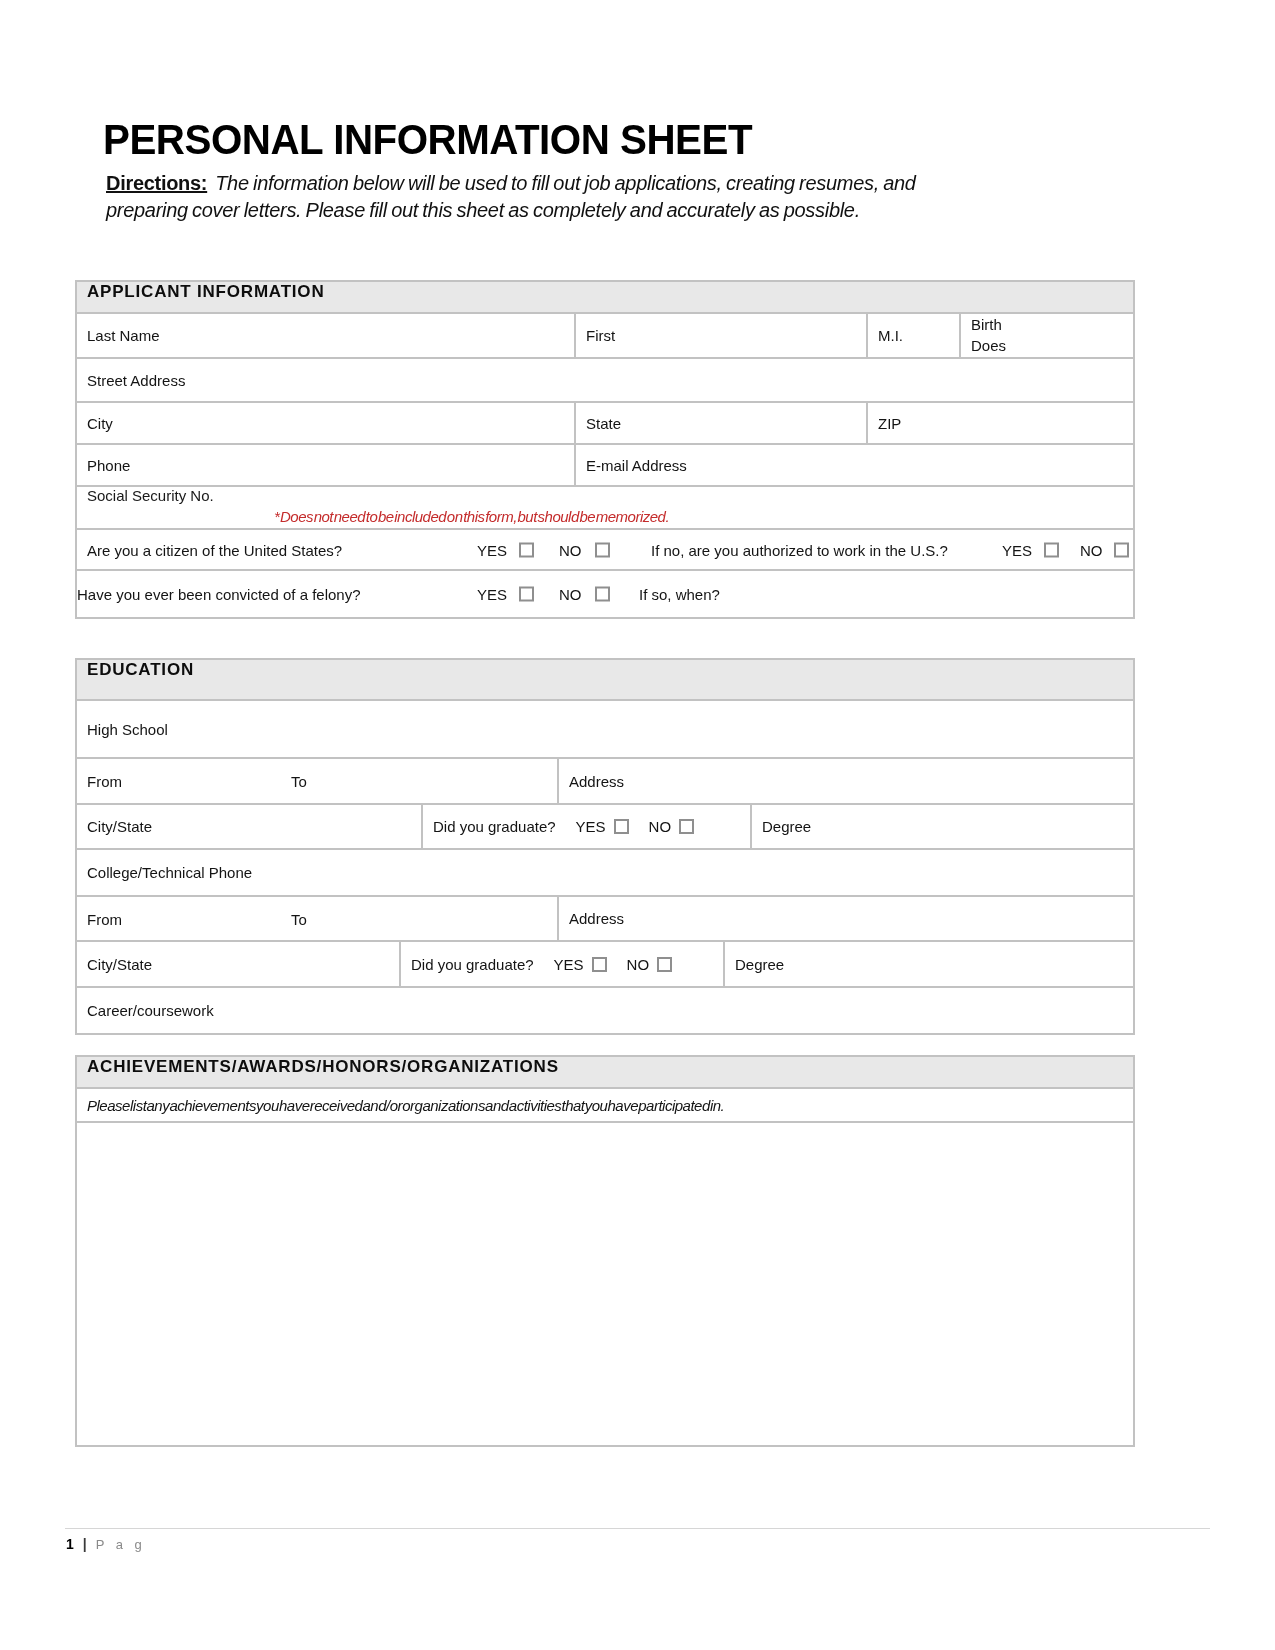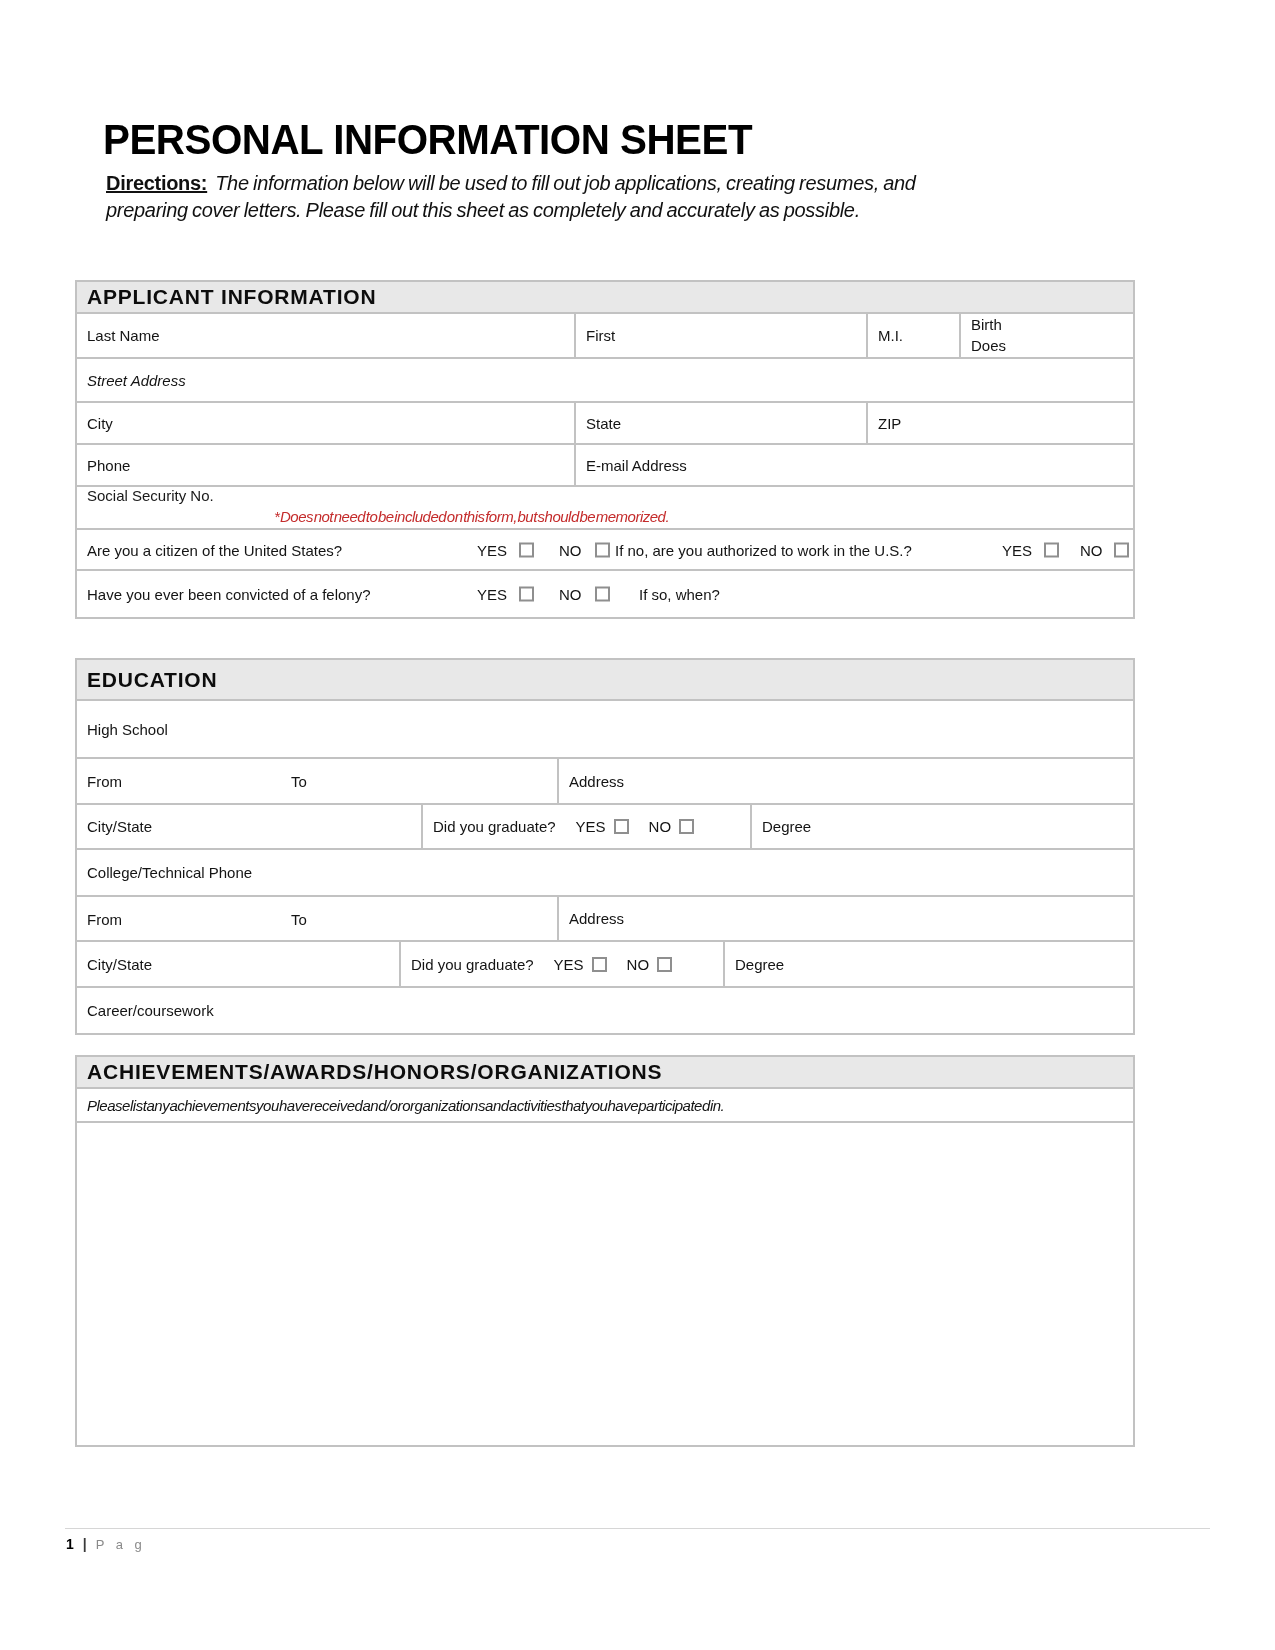--- a/index.html
+++ b/index.html
@@ -26,38 +26,38 @@
     font-size:20px;font-style:italic;line-height:1.36;
     letter-spacing:-.3px;word-spacing:-1px;color:#111;
   }
   .directions .dirlabel{
     font-style:normal;font-weight:bold;text-decoration:underline;margin-right:8px;
   }
   
   .tbl{position:absolute;left:75px;width:1056px;border:2px solid var(--bd);background:#fff;}
   .tbl > div + div{border-top:2px solid var(--bd);}
   .band{
-    height:30px;background:var(--band);display:flex;align-items:center;
-    padding-left:10px;font-weight:bold;font-size:21px;letter-spacing:.8px;color:#0d0d0d;
+    height:30px;background:var(--band);display:flex;align-items:flex-start;
+    padding-left:10px;font-weight:bold;font-size:17px;letter-spacing:.8px;color:#0d0d0d;
   }
   .row{display:flex;position:relative;}
   .cell{display:flex;align-items:center;padding-left:10px;box-sizing:border-box;font-size:15px;}
   .cell + .cell{border-left:2px solid var(--bd);}
   .grow{flex:1;}
   .lab{font-size:15px;color:#141414;}
   .cb{
     display:inline-block;width:15px;height:15px;background:#fff;
     border:2px solid var(--cb);box-sizing:border-box;vertical-align:middle;
   }
   .abs{position:absolute;top:50%;transform:translateY(-50%);white-space:nowrap;}
   
   .h43{height:43px;} .h42{height:42px;} .h40{height:40px;} .h41{height:41px;}
   .h39{height:39px;} .h46{height:46px;} .h56{height:56px;} .h44{height:44px;}
   .h45{height:45px;} .h29{height:39px;} .h32{height:32px;}
-  .w497{width:497px;} .w292{width:292px;} .w93{width:93px;} .w791{width:668px;font-style:italic;}
+  .w497{width:497px;} .w292{width:292px;} .w93{width:93px;} .w791{width:668px;}
   .w480{width:480px;} .w344{width:344px;} .w329{width:329px;} .w322{width:322px;} .w324{width:324px;}
   .birth-lab{width:50px;line-height:1.35;}
   
   .ssn-label{position:absolute;left:10px;top:0;font-size:15px;}
   .ssn-note{
     position:absolute;left:197px;top:21px;font-size:15px;font-style:italic;
     color:var(--red);letter-spacing:-.5px;word-spacing:-3px;white-space:nowrap;
   }
   
   .gradcell{gap:0;}
@@ -141,29 +141,29 @@
       <span class="ssn-label">Social Security No.</span>
       <span class="ssn-note">* Does not need to be included on this form, but should be memorized.</span>
     </div>
 
     <div class="row h39">
       <span class="abs lab" style="left:10px;">Are you a citizen of the United States?</span>
       <span class="abs lab" style="left:400px;">YES</span>
       <span class="abs cb" style="left:442px;"></span>
       <span class="abs lab" style="left:482px;">NO</span>
       <span class="abs cb" style="left:518px;"></span>
-      <span class="abs lab" style="left:538px;">If no, are you authorized to work in the U.S.?</span>
+      <span class="abs lab" style="left:574px;">If no, are you authorized to work in the U.S.?</span>
       <span class="abs lab" style="left:925px;">YES</span>
       <span class="abs cb" style="left:967px;"></span>
       <span class="abs lab" style="left:1003px;">NO</span>
       <span class="abs cb" style="left:1037px;"></span>
     </div>
 
     <div class="row h46">
-      <span class="abs lab" style="left:10px;text-align:center;">Have you ever been convicted of a felony?</span>
+      <span class="abs lab" style="left:0;text-align:center;">Have you ever been convicted of a felony?</span>
       <span class="abs lab" style="left:400px;">YES</span>
       <span class="abs cb" style="left:442px;"></span>
       <span class="abs lab" style="left:482px;">NO</span>
       <span class="abs cb" style="left:518px;"></span>
       <span class="abs lab" style="left:562px;">If so, when?</span>
     </div>
   </div>
 
   <div class="tbl" style="top:658px;">
     <div class="band h29">

